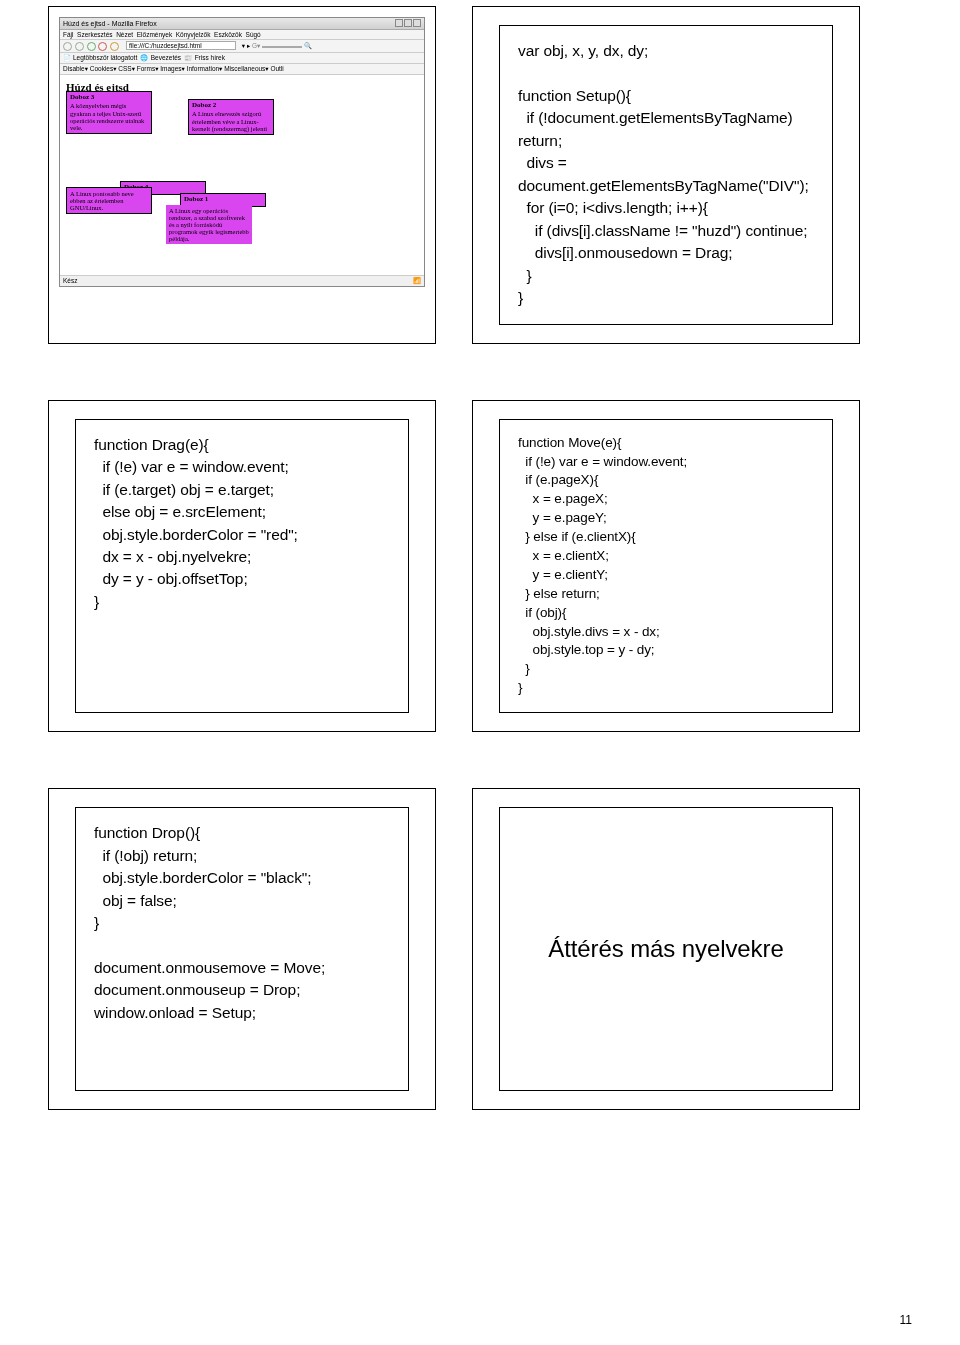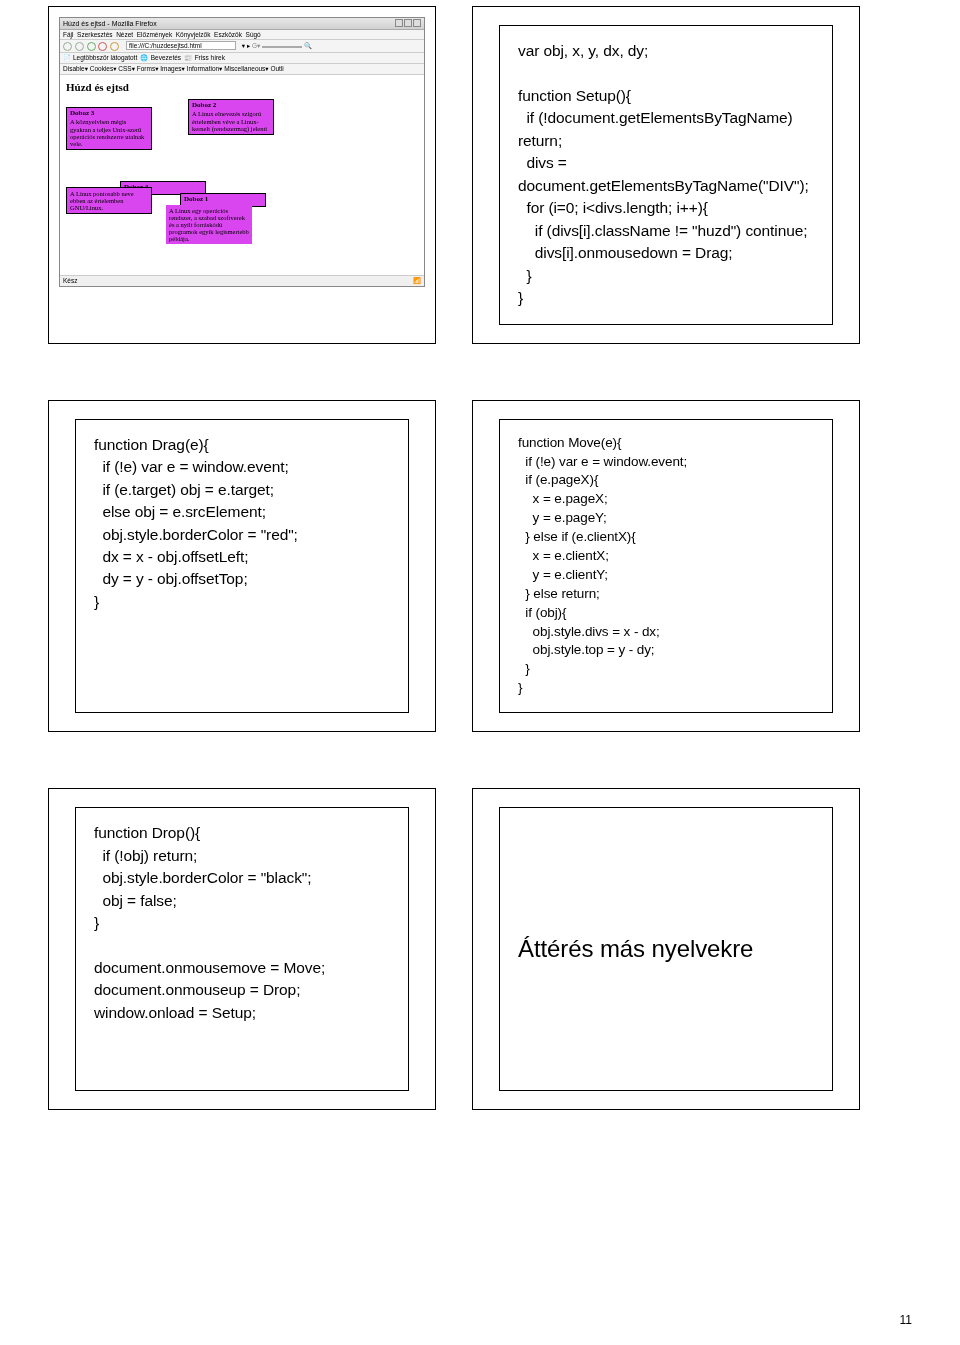--- a/index.html
+++ b/index.html
@@ -48,20 +48,21 @@
   .slide-inner.small pre {
     font-size: 13.5px;
     line-height: 1.40;
   }
   .slide.tall .slide-inner {
     min-height: 284px;
   }
   .title-slide {
     display: flex;
     align-items: center;
+    justify-content: center;
   }
   .title-text {
     font-size: 24px;
     text-align: center;
     font-family: Arial, sans-serif;
   }
   .page-num {
     position: absolute;
     bottom: 18px;
     right: 48px;
@@ -149,21 +150,21 @@
         </div>
         <div class="ff-tabbar">
           📄 <span>Legtöbbször látogatott</span>&nbsp;
           🌐 <span>Bevezetés</span>&nbsp;
           📰 <span>Friss hírek</span>
         </div>
         <div class="ff-devbar">Disable▾   Cookies▾   CSS▾   Forms▾   Images▾   Information▾   Miscellaneous▾   Outli</div>
         <div class="ff-content">
           <div class="ff-h">Húzd és ejtsd</div>
 
-          <div class="dbox" style="left:6px;top:32px;">
+          <div class="dbox" style="left:6px;top:16px;">
             <span class="dtitle">Doboz 3</span>
             <span>A köznyelvben mégis gyakran a teljes Unix-szerű operációs rendszerre utalnak vele.</span>
           </div>
           <div class="dbox" style="left:60px;top:106px;height:14px;overflow:hidden;">
             <span class="dtitle">Doboz 4</span>
           </div>
           <div class="dbox" style="left:6px;top:112px;">
             <span>A Linux pontosabb neve ebben az értelemben GNU/Linux.</span>
           </div>
           <div class="dbox" style="left:128px;top:24px;">
@@ -201,21 +202,21 @@
   </div>
 
   <div class="row">
     <div class="slide tall">
       <div class="slide-inner">
         <pre>function Drag(e){
   if (!e) var e = window.event;
   if (e.target) obj = e.target;
   else obj = e.srcElement;
   obj.style.borderColor = "red";
-  dx = x - obj.offsetLeft;
+  dx = x - obj.nyelvekre;
   dy = y - obj.offsetTop;
 }</pre>
       </div>
     </div>
     <div class="slide tall">
       <div class="slide-inner small">
         <pre>function Move(e){
   if (!e) var e = window.event;
   if (e.pageX){
     x = e.pageX;

